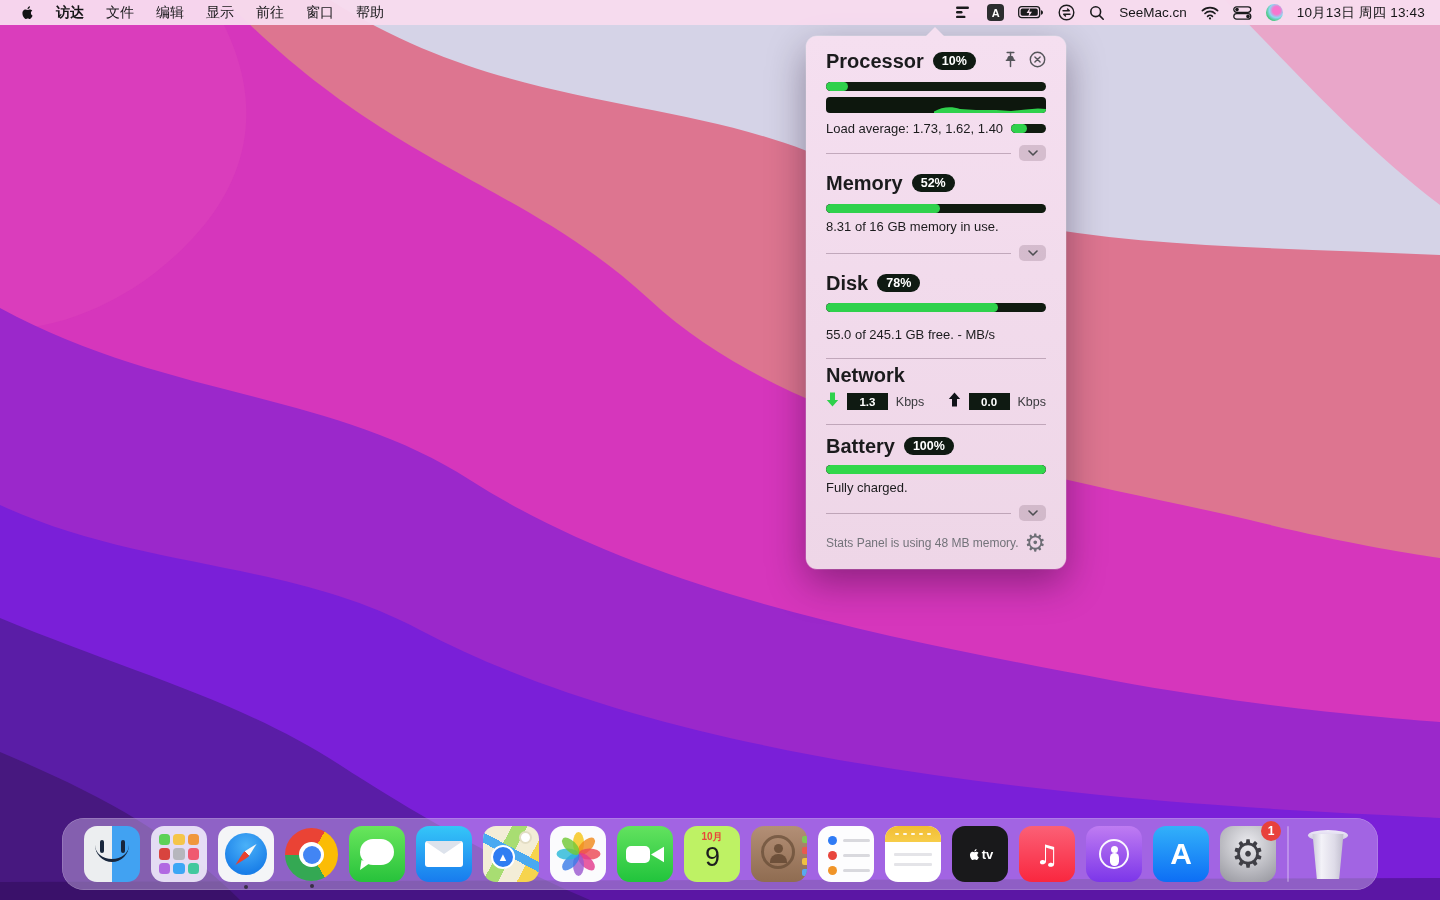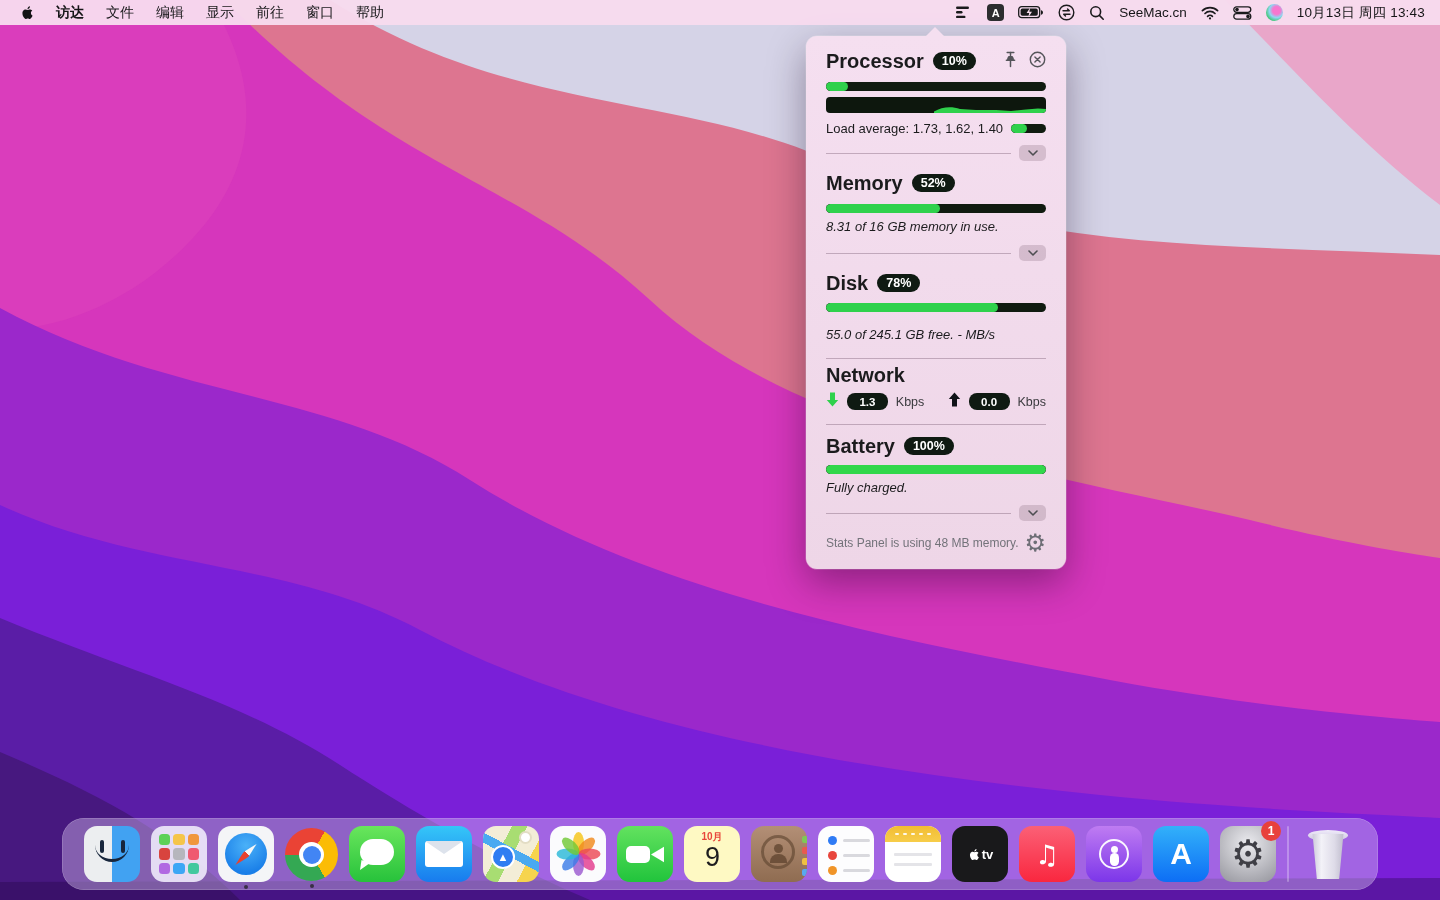--- a/index.html
+++ b/index.html
@@ -52,29 +52,29 @@
   .minibar { margin-left:auto; width:35px; height:9px; background:#101b10;
     border-radius:4.5px; overflow:hidden; }
   .minibar i { display:block; width:45%; height:100%; background:#2fd14c;
     border-radius:4.5px; }
   .divrow { display:flex; align-items:center; margin-top:10px; height:16px; }
   .divline { flex:1; height:1px; background:rgba(70,35,60,.28); }
   .chev-btn { margin-left:8px; width:27px; height:16px; border:none;
     background:rgba(150,122,140,.32); border-radius:5px; display:flex;
     align-items:center; justify-content:center; cursor:pointer; }
   .plain-div { height:1px; background:rgba(70,35,60,.28); }
-  .detail { font-size:13px; margin-top:7px; height:14px; line-height:14px;font-style:italic; }
+  .detail { font-size:13px; margin-top:7px; height:14px; line-height:14px; }
   .m-top3 { margin-top:12px; } .m-top6 { margin-top:6px; } .m-top8 { margin-top:16px; }
   .m-top9 { margin-top:9px; } .m-top10 { margin-top:10px; }
   .m-top11 { margin-top:11px; } .m-top14 { margin-top:14px; }
   .m-top16 { margin-top:16px; }
   .net-row { display:flex; align-items:center; margin-top:8px; height:17px;
     gap:8px; }
   .net-pill { background:#0f1a12; color:#fff; font-size:11.5px; font-weight:700;
-    border-radius:8px; width:44px; height:17px; display:flex;
+    border-radius:0; width:44px; height:17px; display:flex;
     align-items:center; justify-content:center; }
   .net-unit { font-size:12.5px; color:#3a3a3e; }
   .net-gap { width:8px; }
   .footer { display:flex; align-items:center; margin-top:10px; height:24px; }
   .footer .ftxt { font-size:12px; color:#73737a; }
   .gear { margin-left:auto; font-family:"DejaVu Sans",sans-serif; font-size:24px;
     color:#6e6e76; line-height:24px; cursor:pointer; }
 
   
   .dock { position:absolute; left:62px; bottom:10px; width:1316px; height:72px;
@@ -157,21 +157,21 @@
     margin:-22px 0 0 -22px; }
   .i-photos .p { position:absolute; left:16.5px; top:0; width:11px; height:22px;
     border-radius:50%; opacity:.82; transform-origin:50% 100%; }
   
   .i-facetime { background:linear-gradient(180deg,#63e25f,#21c43c); }
   .i-facetime .cam { position:absolute; left:9px; top:20px; width:24px;
     height:17px; background:#fff; border-radius:5px; }
   .i-facetime .pr { position:absolute; left:34px; top:20px; width:13px;
     height:17px; background:#fff; clip-path:polygon(0 50%,100% 5%,100% 95%); }
   
-  .i-calendar { background:#fef9c3; text-align:center; overflow:hidden; }
+  .i-calendar { background:#bef264; text-align:center; overflow:hidden; }
   .i-calendar .mon { display:block; margin-top:5px; font-size:10px;
     font-weight:700; color:#e8453a; line-height:11px; }
   .i-calendar .day { display:block; font-size:27px; font-weight:300;
     color:#1d1d1f; line-height:30px; letter-spacing:-1px; }
   
   .i-contacts { background:linear-gradient(180deg,#b38f76,#8f6c51);
     overflow:hidden; }
   .i-contacts .ring { position:absolute; left:10px; top:9px; width:34px;
     height:34px; border-radius:50%; border:3.5px solid rgba(97,70,49,.65); }
   .i-contacts .head { position:absolute; left:23px; top:18px; width:9px;

